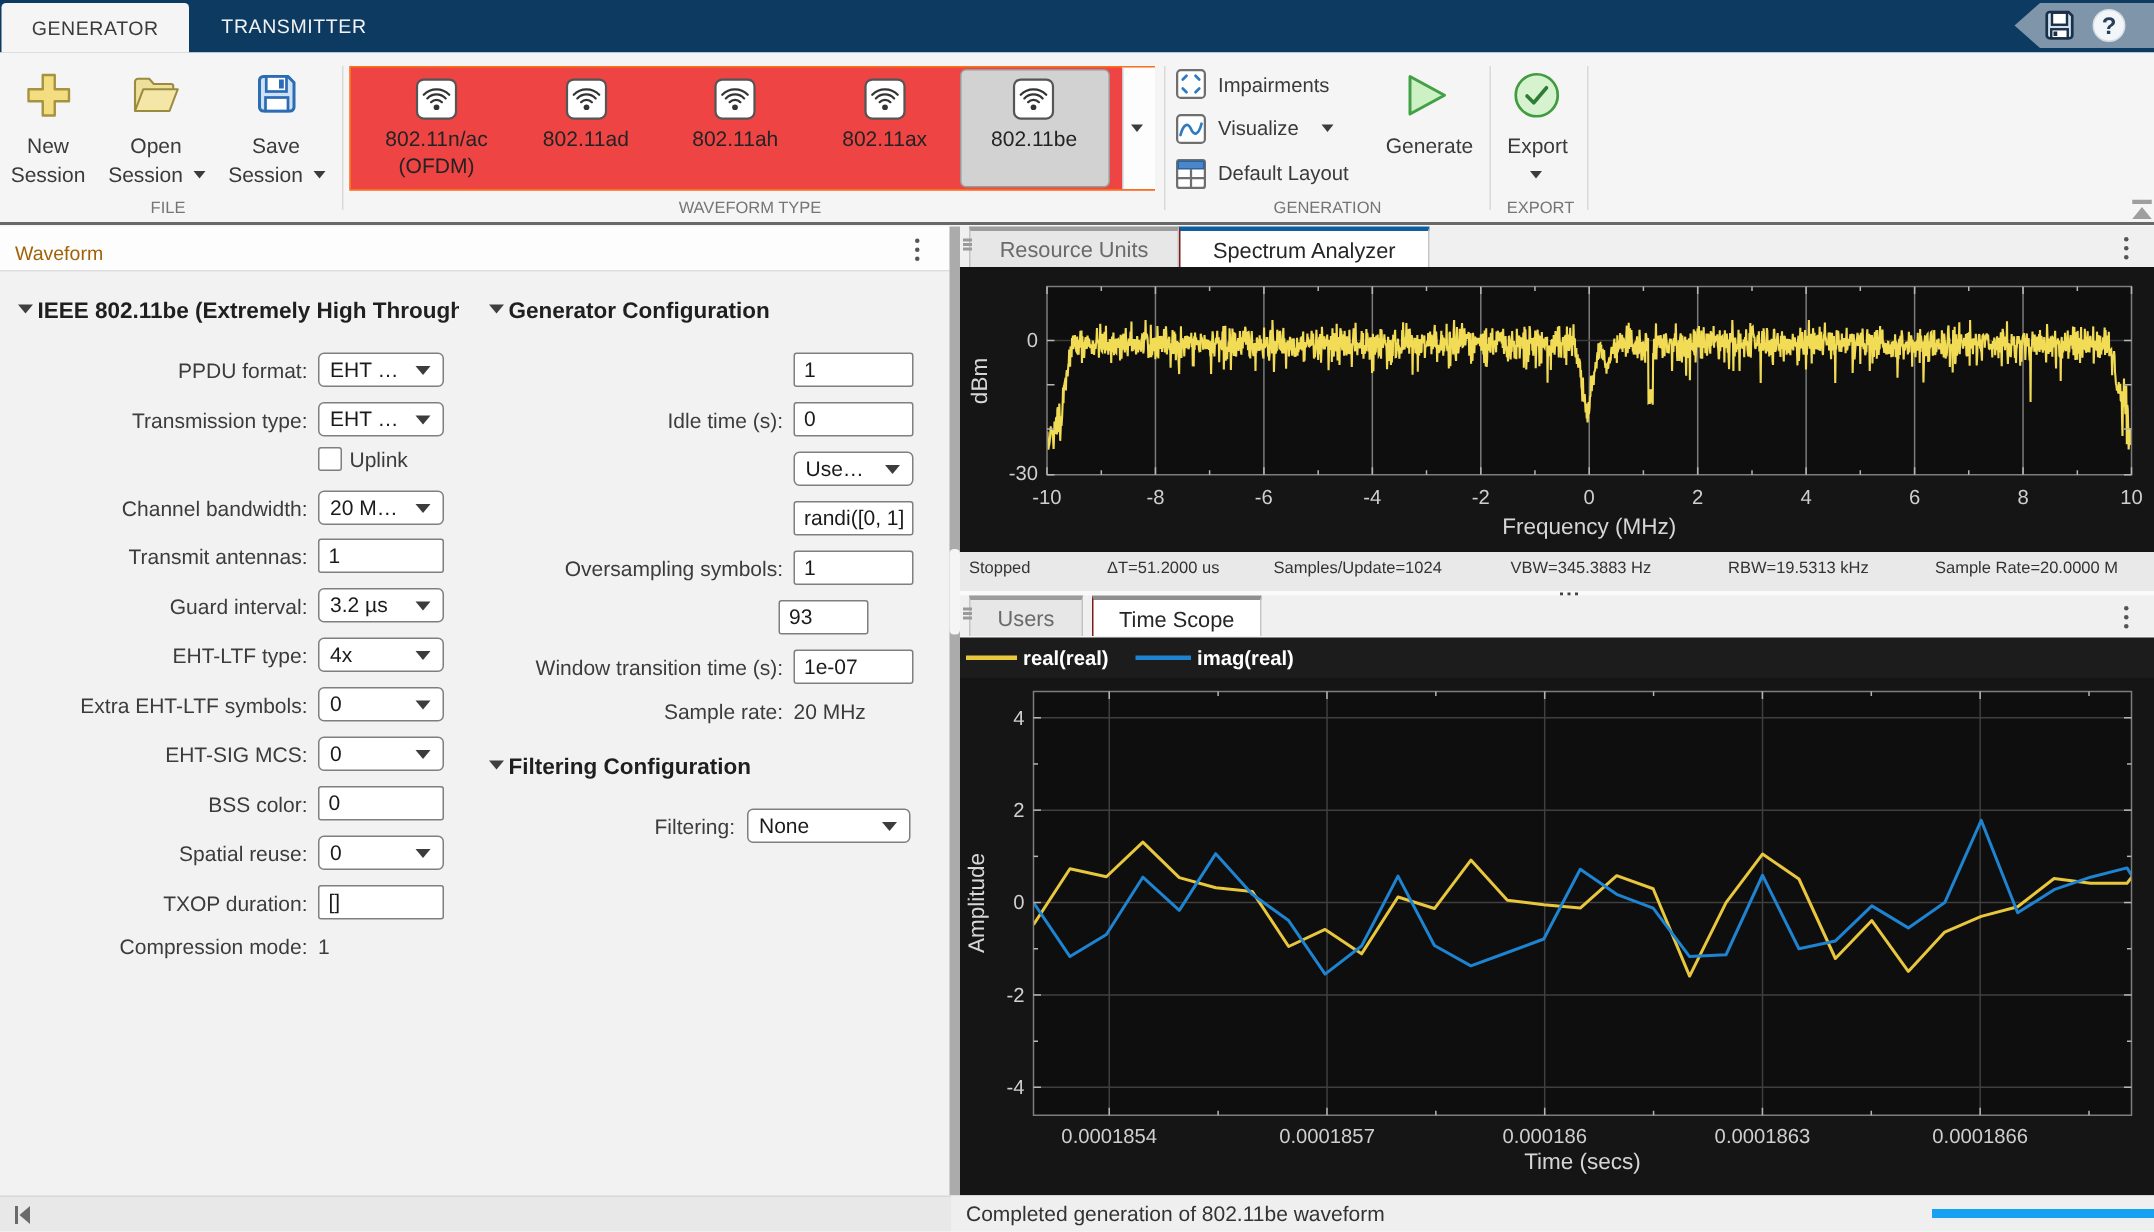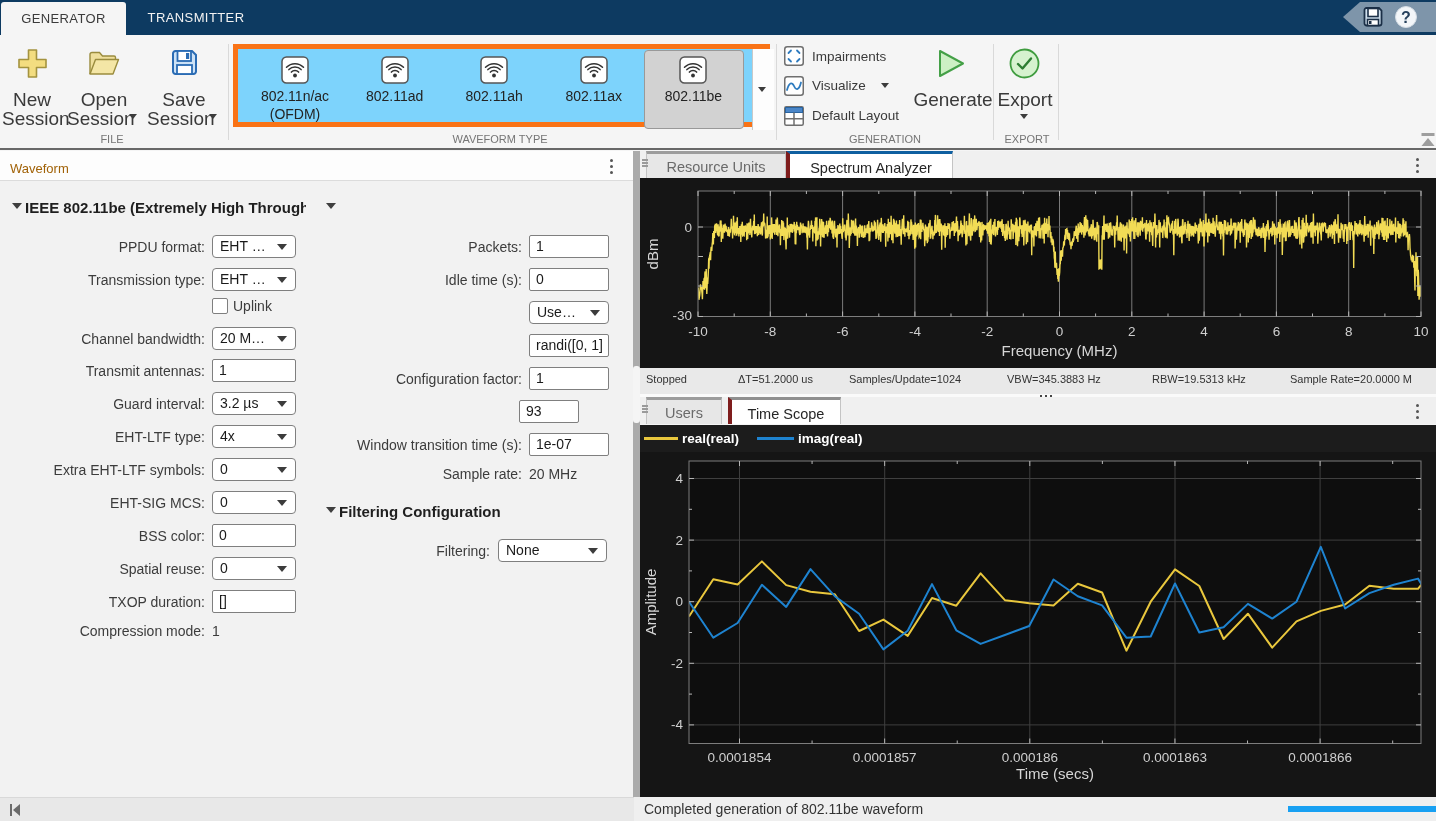--- a/index.html
+++ b/index.html
@@ -9,23 +9,23 @@
 
 #tabbar { position:absolute; left:0; top:0; width:1436px; height:35px; background:#0d3a61; }
 #gentab { position:absolute; left:1px; top:2px; width:125px; height:33px; background:#f5f5f5; border-radius:3px 3px 0 0; color:#3b3b3b; font-size:13px; letter-spacing:0.4px; text-align:center; line-height:34px; }
 #transtab { position:absolute; left:126px; top:0; width:140px; height:35px; color:#f2f2f2; font-size:13px; letter-spacing:0.4px; text-align:center; line-height:36px; }
 #qab { position:absolute; right:0; top:2px; width:76px; height:30px; background:#7e95aa; }
 #qabarrow { position:absolute; right:76px; top:2px; width:0; height:0; border-top:15px solid transparent; border-bottom:15px solid transparent; border-right:17px solid #7e95aa; }
 
 #toolbar { position:absolute; left:0; top:35px; width:1436px; height:115px; background:#f5f5f5; border-bottom:2px solid #686868; }
 .seclabel { position:absolute; font-size:11px; color:#757575; top:98px; text-align:center; }
 .vsep { position:absolute; top:9px; height:96px; width:1px; background:#d9d9d9; }
-.tblbl { position:absolute; font-size:19px; color:#3a3a3a; text-align:center; white-space:nowrap; }
+.tblbl { position:absolute; font-size:14px; color:#3a3a3a; text-align:center; white-space:nowrap; }
 .arr { position:absolute; width:0; height:0; border-left:4.5px solid transparent; border-right:4.5px solid transparent; border-top:5px solid #3c3c3c; }
-#gallery { position:absolute; left:233px; top:9px; width:537px; height:83px; background:#7dd3fc; border:5px solid #f97316; }
+#gallery { position:absolute; left:233px; top:9px; width:537px; height:83px; background:#ef4444; border:1px solid #f97316; }
 .galitem { position:absolute; top:0; width:100px; height:81px; text-align:center; }
 .galsel { background:#d2d2d2; border:1px solid #999; border-radius:4px; }
 .gallbl { font-size:14px; color:#232323; line-height:18px; margin-top:3px; }
 .genrow { position:absolute; left:812px; font-size:13.5px; color:#3a3a3a; white-space:nowrap; }
 
 #leftpanel { position:absolute; left:0; top:151px; width:633px; height:646px; background:#f2f2f2; }
 #lphead { position:absolute; left:0; top:0; width:633px; height:30px; background:#fdfdfd; border-bottom:1px solid #dcdcdc; }
 #lphead span { position:absolute; left:10px; top:10px; font-size:13px; color:#a16207; }
 .sechdr { position:absolute; font-size:15px; font-weight:bold; color:#1f1f1f; white-space:nowrap; overflow:hidden; }
 .tri { position:absolute; width:0; height:0; border-left:5.5px solid transparent; border-right:5.5px solid transparent; border-top:6.5px solid #3f3f3f; }
@@ -33,21 +33,21 @@
 .dd { position:absolute; height:23px; background:#fff; border:1px solid #7f7f7f; border-radius:4px; font-size:14px; color:#1a1a1a; padding-left:7px; line-height:21px; }
 .dd:after { content:""; position:absolute; right:8px; top:8px; border-left:5px solid transparent; border-right:5px solid transparent; border-top:6px solid #3c3c3c; }
 .ti { position:absolute; height:23px; background:#fff; border:1px solid #7f7f7f; border-radius:2px; font-size:14px; color:#1a1a1a; padding-left:6px; line-height:21px; white-space:nowrap; overflow:hidden; }
 .ptxt { position:absolute; font-size:14px; color:#3c3c3c; }
 #lpscroll { position:absolute; left:633px; top:151px; width:7px; height:646px; background:#ababab; }
 #lpthumb { position:absolute; left:0; top:215px; width:7px; height:57px; background:#f5f5f5; border-radius:3px; }
 
 .rtabrow { position:absolute; left:640px; width:796px; height:27px; background:#f0f0f0; }
 .rtab { position:absolute; top:0; height:27px; font-size:14.5px; text-align:center; }
 .rtab.inact { background:#e7e7e7; border-top:3px solid #9c9c9c; border-left:1px solid #c4c4c4; border-right:1px solid #c4c4c4; color:#6a6a6a; }
-.rtab.act { background:#fff; color:#262626; border-left:4px solid #7f1d1d; border-right:1px solid #c4c4c4; }
+.rtab.act { background:#fff; color:#262626; border-left:1px solid #7f1d1d; border-right:1px solid #c4c4c4; }
 .grip { position:absolute; left:642px; width:6px; height:11px; }
 .grip div { height:1.5px; background:#9a9a9a; margin-bottom:1.6px; }
 .vdots { position:absolute; width:3px; }
 .vdots div { width:3px; height:3px; border-radius:50%; background:#555; margin-bottom:3px; }
 .sstatus { position:absolute; left:640px; width:796px; background:#e9e9e9; font-size:11px; color:#333; }
 .sstatus span { position:absolute; top:5px; white-space:nowrap; }
 #statusbar { position:absolute; left:0; top:797px; width:1436px; height:24px; background:#efefef; }
 #statusleft { position:absolute; left:0; top:0; width:634px; height:24px; background:#e8e8e8; border-top:1px solid #d9d9d9; }
 #progress { position:absolute; left:1288px; top:9px; width:148px; height:6px; background:#18a0f2; }
 #stattext { position:absolute; left:644px; top:4px; font-size:14px; color:#333; }
@@ -206,20 +206,21 @@
     </div>
   <div class="vdots" style="left:610px;top:8px">
       <div></div>
       <div></div>
       <div></div>
     </div>
 
   <div class="tri" style="left:12px;top:52px"></div>
   <div class="sechdr" style="left:25px;top:48px;width:281px">IEEE 802.11be (Extremely High Throughput)</div>
   <div class="tri" style="left:326px;top:52px"></div>
+  <div class="sechdr" style="left:339px;top:48px;width:290px">Generator Configuration</div>
 
   <div class="flbl" style="left:0;top:88px;width:205px">PPDU format:</div>
   <div class="dd" style="left:212px;top:84px;width:84px">EHT …</div>
   <div class="flbl" style="left:0;top:121px;width:205px">Transmission type:</div>
   <div class="dd" style="left:212px;top:117px;width:84px">EHT …</div>
   <div class="abs" style="left:212px;top:147px;width:16px;height:16px;background:#fff;border:1px solid #7f7f7f;border-radius:2px"></div>
   <div class="ptxt" style="left:233px;top:147px">Uplink</div>
   <div class="flbl" style="left:0;top:180px;width:205px">Channel bandwidth:</div>
   <div class="dd" style="left:212px;top:176px;width:84px">20 M…</div>
   <div class="flbl" style="left:0;top:212px;width:205px">Transmit antennas:</div>
@@ -234,27 +235,26 @@
   <div class="dd" style="left:212px;top:340px;width:84px">0</div>
   <div class="flbl" style="left:0;top:377px;width:205px">BSS color:</div>
   <div class="ti" style="left:212px;top:373px;width:84px">0</div>
   <div class="flbl" style="left:0;top:410px;width:205px">Spatial reuse:</div>
   <div class="dd" style="left:212px;top:406px;width:84px">0</div>
   <div class="flbl" style="left:0;top:443px;width:205px">TXOP duration:</div>
   <div class="ti" style="left:212px;top:439px;width:84px">[]</div>
   <div class="flbl" style="left:0;top:472px;width:205px">Compression mode:</div>
   <div class="ptxt" style="left:212px;top:472px">1</div>
 
-  <div class="flbl" style="left:0;top:88px;width:522px">Packets:</div>
   <div class="ti" style="left:529px;top:84px;width:80px">1</div>
   <div class="flbl" style="left:0;top:121px;width:522px">Idle time (s):</div>
   <div class="ti" style="left:529px;top:117px;width:80px">0</div>
   <div class="dd" style="left:529px;top:150px;width:80px">Use…</div>
   <div class="ti" style="left:529px;top:183px;width:80px">randi([0, 1]</div>
-  <div class="flbl" style="left:0;top:220px;width:522px">Configuration factor:</div>
+  <div class="flbl" style="left:0;top:220px;width:522px">Oversampling symbols:</div>
   <div class="ti" style="left:529px;top:216px;width:80px">1</div>
   <div class="ti" style="left:519px;top:249px;width:60px">93</div>
   <div class="flbl" style="left:0;top:286px;width:522px">Window transition time (s):</div>
   <div class="ti" style="left:529px;top:282px;width:80px">1e-07</div>
   <div class="flbl" style="left:0;top:315px;width:522px">Sample rate:</div>
   <div class="ptxt" style="left:529px;top:315px">20 MHz</div>
 
   <div class="tri" style="left:326px;top:356px"></div>
   <div class="sechdr" style="left:339px;top:352px;width:290px">Filtering Configuration</div>
   <div class="flbl" style="left:0;top:392px;width:490px">Filtering:</div>

